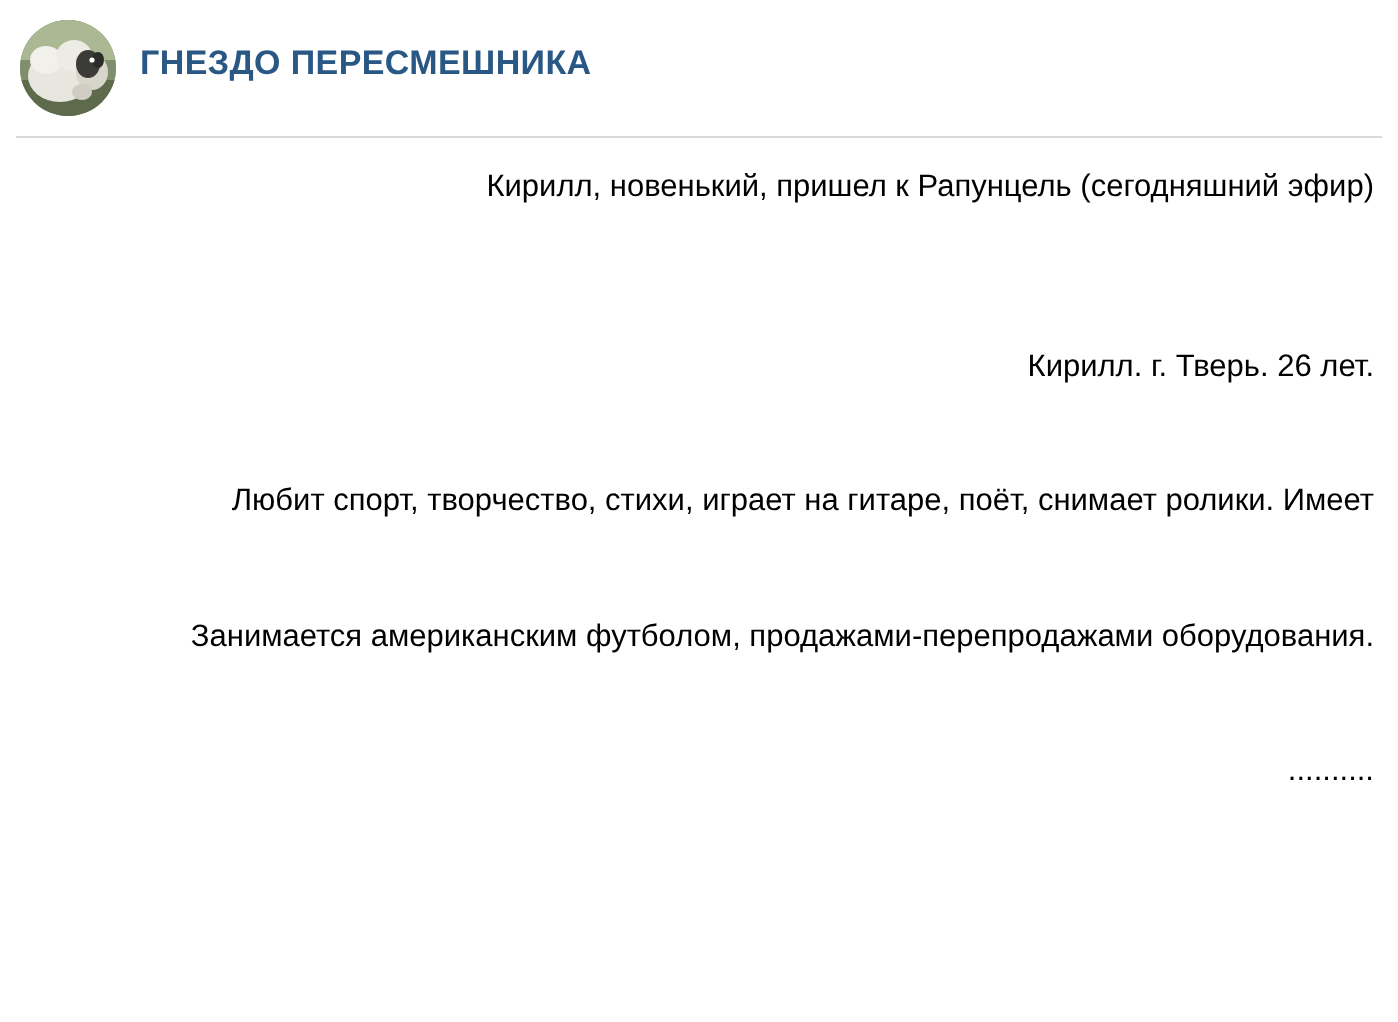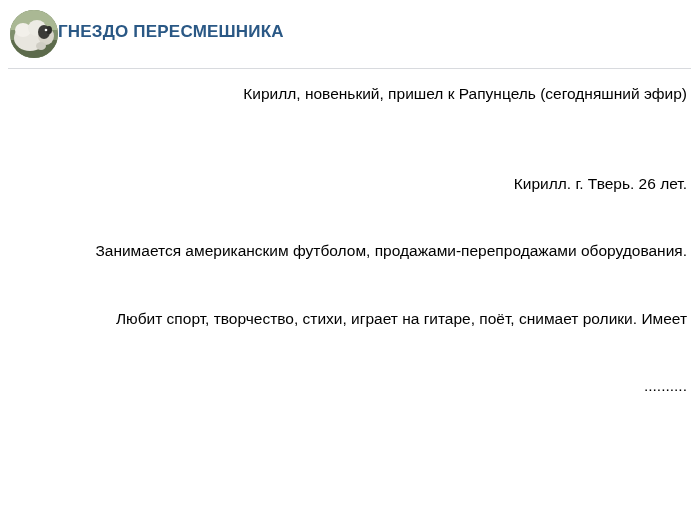--- a/index.html
+++ b/index.html
@@ -15,20 +15,21 @@
     color: #000000;
     overflow: hidden;
   }
   .post {
     width: 699px;
     padding: 8px 8px 0 8px;
   }
   .header {
     display: flex;
     align-items: flex-start;
+    gap: 12px;
     padding: 2px 0 10px 2px;
   }
   .avatar {
     width: 48px;
     height: 48px;
     border-radius: 50%;
     overflow: hidden;
     flex: 0 0 48px;
     background: #9aa88a;
     position: relative;
@@ -90,21 +91,21 @@
 
   <div class="divider"></div>
 
   <div class="body">
 
     <div class="para">Кирилл, новенький, пришел к Рапунцель (сегодняшний эфир)</div>
 
 
     <div class="para block">
       <div class="line">Кирилл. г. Тверь. 26 лет.</div>
+      <div class="line">Любит спорт, творчество, стихи, играет на гитаре, поёт, снимает ролики. Имеет</div>
       <div class="line">Занимается американским футболом, продажами-перепродажами оборудования.</div>
-      <div class="line">Любит спорт, творчество, стихи, играет на гитаре, поёт, снимает ролики. Имеет</div>
       <div class="line">..........</div>
       
       
     </div>
 
   </div>
 </div>
 
 </body></html>

